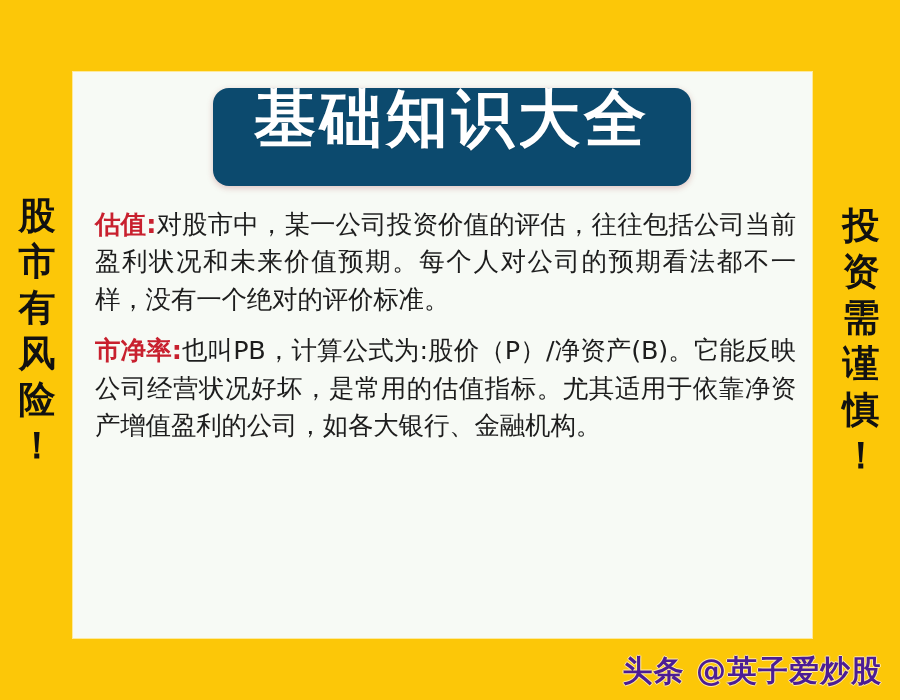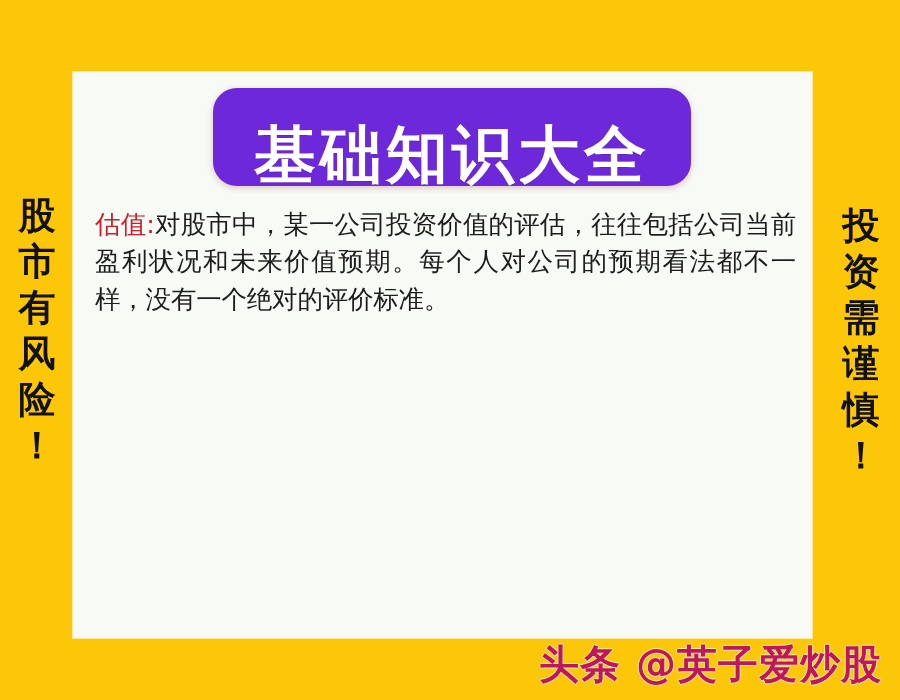--- a/index.html
+++ b/index.html
@@ -59,24 +59,24 @@
     box-shadow: 0 0 0 1px rgba(255,255,255,0.6);
   }
 
   
   #title-banner {
     position: absolute;
     left: 140px;
     top: 16px;
     width: 478px;
     height: 98px;
-    background: #6d28d9;
-    border-radius: 24px;
+    background: #0c4a6e;
+    border-radius: 16px;
     display: flex;
-    align-items: flex-end;
+    align-items: flex-start;
     justify-content: center;
     box-shadow: 0 2px 6px rgba(150,30,40,0.25);
   }
   #title-text {
     color: #ffffff;
     font-weight: bold;
     font-size: 62px;
     letter-spacing: 4px;
     font-family: "DejaVu Sans", "Liberation Sans", sans-serif;
     line-height: 1;
@@ -97,34 +97,34 @@
     line-height: 1.47;
     color: #1d1d1d;
     text-align: justify;
     text-justify: inter-character;
     font-family: "DejaVu Sans", "Liberation Sans", sans-serif;
     letter-spacing: -0.2px;
   }
   .entry:last-child { margin-bottom: 0; }
   .entry .term {
     color: #c8202e;
-    font-weight: normal;
+    font-weight: bold;
   }
   .entry .body {
     color: #1d1d1d;
   }
 
   
   #watermark {
     position: absolute;
     right: 18px;
     bottom: 8px;
-    font-size: 40px;
+    font-size: 30px;
     font-weight: bold;
-    color: #be185d;
+    color: #4c1d95;
     font-family: "DejaVu Sans", "Liberation Sans", sans-serif;
     letter-spacing: 1px;
     text-shadow:
        1px 0 0 #ffe9a0,
       -1px 0 0 #ffe9a0,
        0 1px 0 #ffe9a0,
        0 -1px 0 #ffe9a0;
     white-space: nowrap;
   }
 </style>
@@ -158,19 +158,22 @@
     </div>
 
     <div id="entries">
 
       <p class="entry">
         <span class="term">估值</span><span class="term">:</span><span class="body">对股市中，某一公司投资价值的评估，往往包括公司当前盈利状况和未来价值预期。每个人对公司的预期看法都不一样，没有一个绝对的评价标准。</span>
       </p>
 
 
 
+      <p class="entry">
+        <span class="term">市净率</span><span class="term">:</span><span class="body">也叫PB，计算公式为:股价（P）/净资产(B)。它能反映公司经营状况好坏，是常用的估值指标。尤其适用于依靠净资产增值盈利的公司，如各大银行、金融机构。</span>
+      </p>
 
     </div>
   </div>
 
   <div id="watermark">头条 @英子爱炒股</div>
 
 </div>
 
 </body></html>

